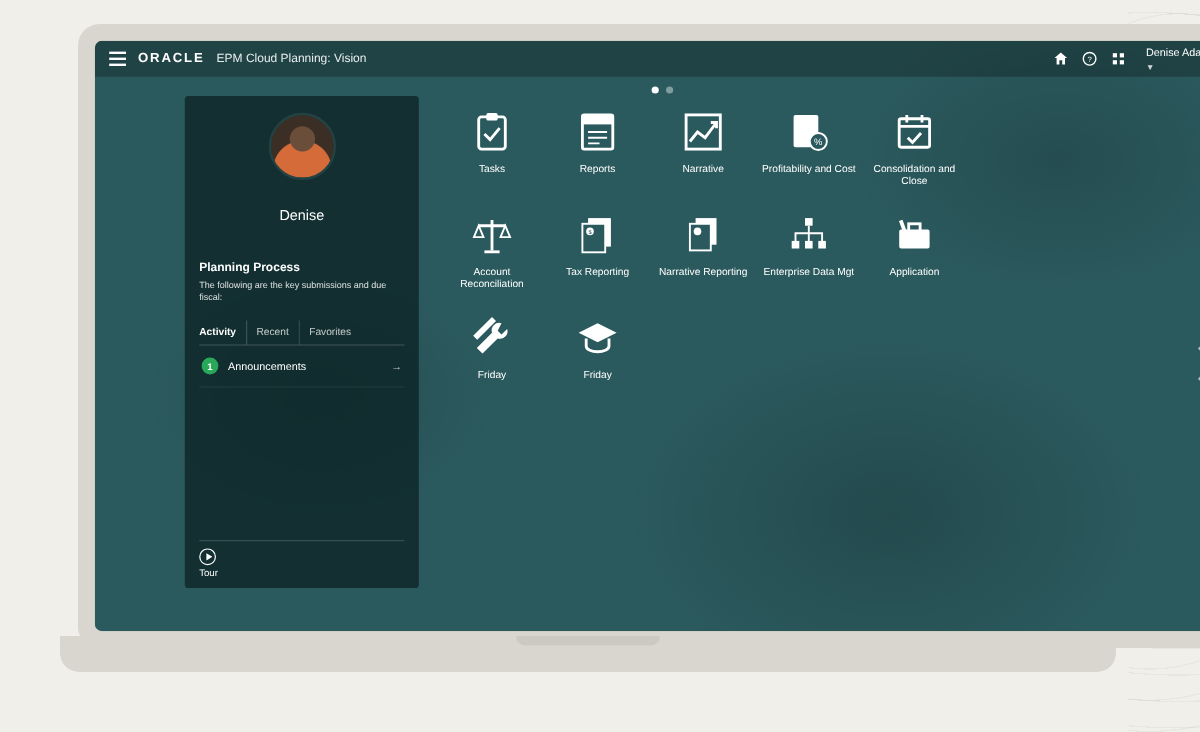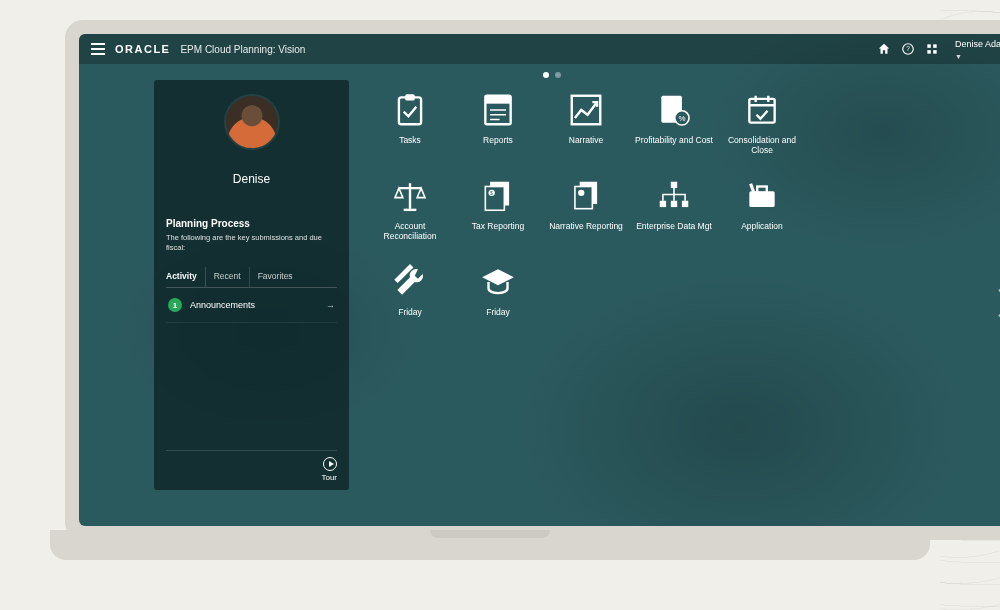--- a/index.html
+++ b/index.html
@@ -96,21 +96,21 @@
   .announce{ align-self:stretch; margin-top:32px;}
   .announce h4{ font-size:10px; font-weight:600; margin-bottom:4px;}
   .announce p{ font-size:7.5px; line-height:1.35; opacity:.85; margin-bottom:10px;}
   .tabs{ align-self:stretch; display:flex; gap:0; border-bottom:1px solid rgba(255,255,255,.2); margin-top:4px;}
   .tabs div{ padding:4px 8px 6px 0; margin-right:8px; font-size:8.5px; opacity:.75; cursor:pointer; border-right:1px solid rgba(255,255,255,.18);}
   .tabs div:last-child{ border-right:none;}
   .tabs div.active{ opacity:1; font-weight:600;}
   .activityrow{ align-self:stretch; display:flex; align-items:center; gap:8px; padding:10px 2px; border-bottom:1px solid rgba(255,255,255,.08); cursor:pointer;}
   .badge{ width:14px; height:14px; border-radius:50%; background:#2aa85a; display:flex; align-items:center; justify-content:center; font-size:8px; font-weight:600;}
   .activityrow .arrow{ margin-left:auto; opacity:.7; font-size:9px;}
-  .panel .footer{ margin-top:auto; text-align:right; padding:6px 0 2px; border-top:1px solid rgba(255,255,255,.15); align-self:stretch;}
+  .panel .footer{ margin-top:auto; text-align:left; padding:6px 0 2px; border-top:1px solid rgba(255,255,255,.15); align-self:stretch;}
   .panel .footer .play{ width:14px;height:14px;border:1.5px solid #fff;border-radius:50%; display:inline-flex;align-items:center;justify-content:center; margin-bottom:2px;}
   .panel .footer .play::after{content:"";border-left:5px solid #fff;border-top:3px solid transparent;border-bottom:3px solid transparent;margin-left:2px;}
   .panel .footer span{ display:block; font-size:8px;}
   
   .grid{
     margin:8px 0 0 18px;
     display:grid; grid-template-columns: repeat(5, 86px);
     grid-auto-rows: 82px; gap:4px 2px;
   }
   .card{

